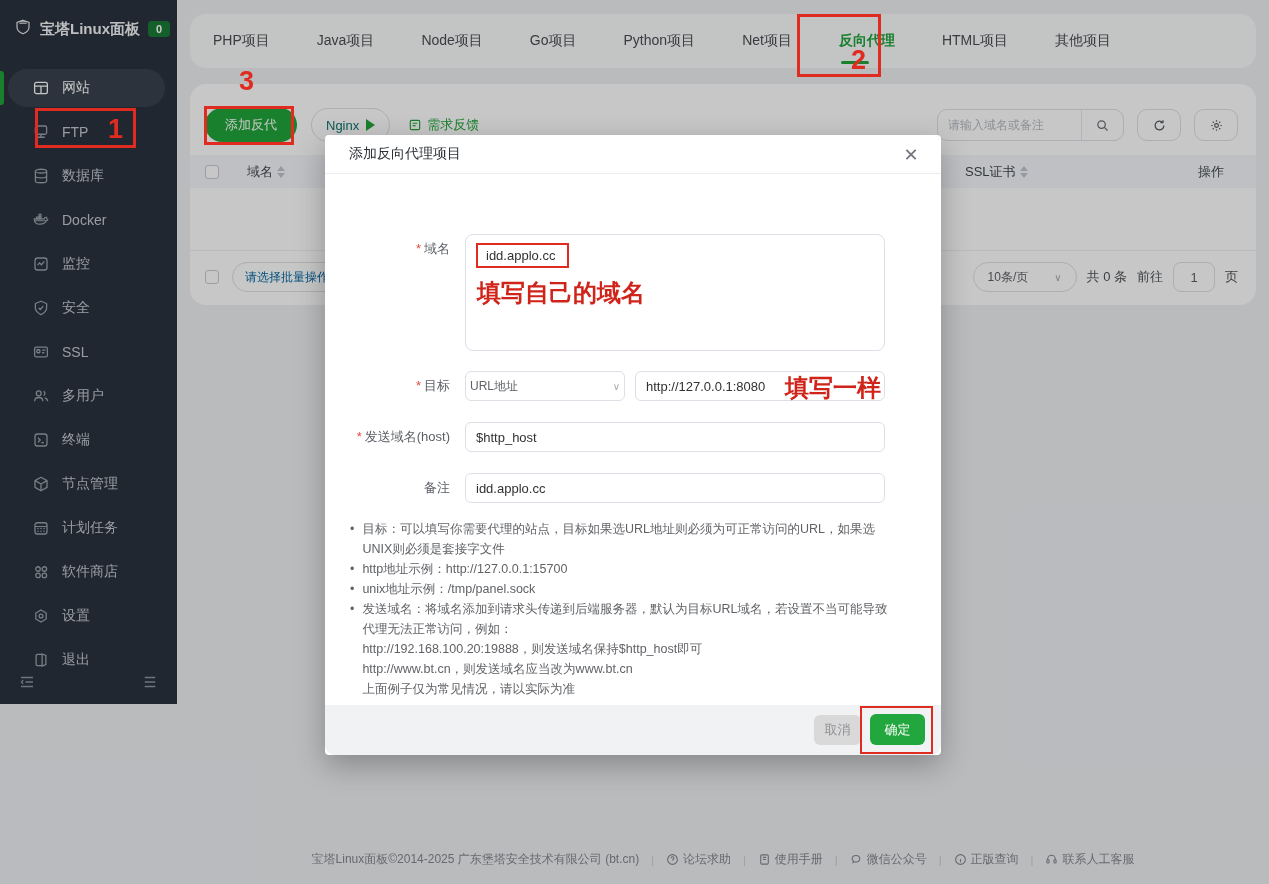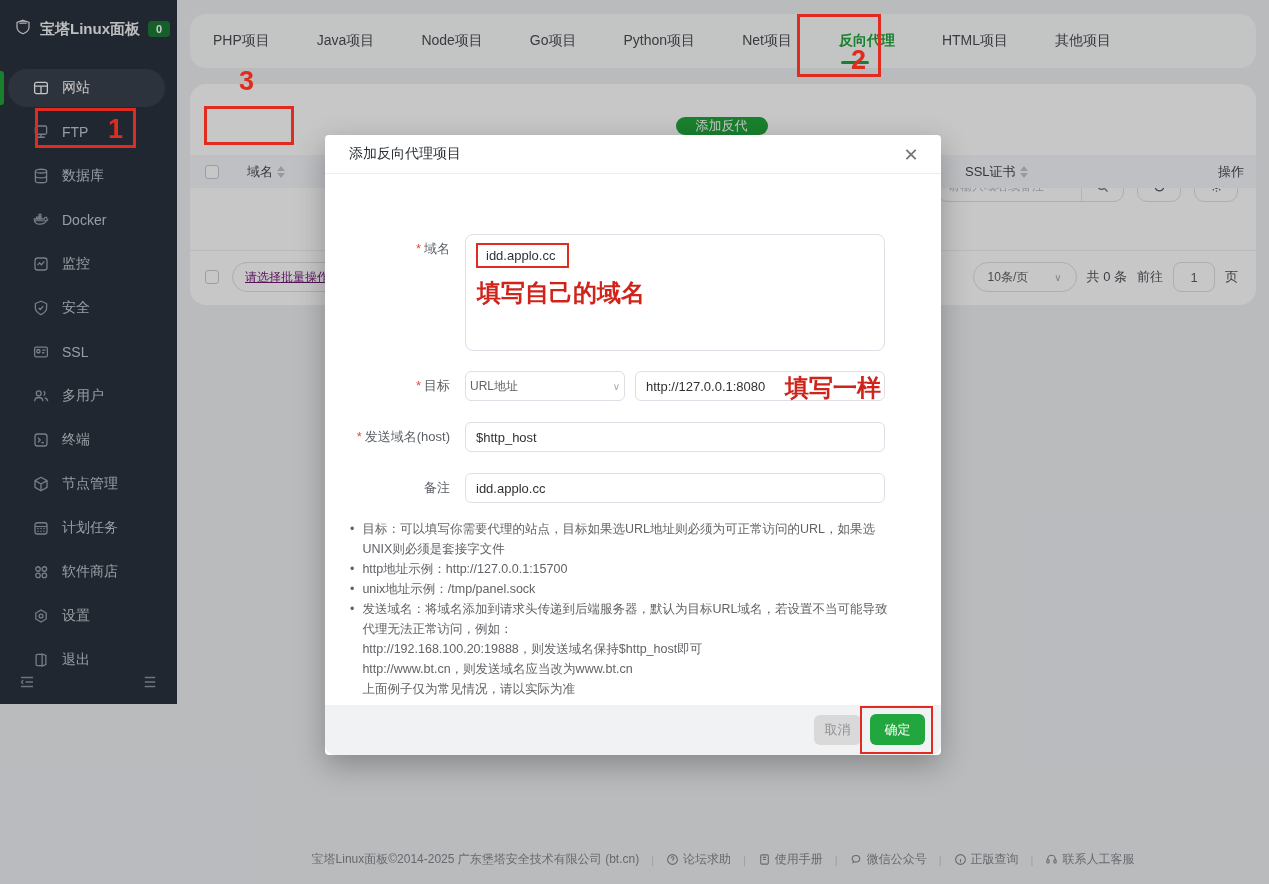--- a/index.html
+++ b/index.html
@@ -25,47 +25,47 @@
   .side-bottom svg { width:18px; height:18px; }
 
   
   .main { position:absolute; left:177px; top:0; right:0; bottom:0; }
   .tabbar { position:absolute; left:13px; top:14px; right:13px; height:54px; background:#fafbfc; border-radius:16px; display:flex; align-items:center; padding:0 23px; gap:47px; }
   .tab { font-size:14px; color:#4a4d52; cursor:pointer; position:relative; white-space:nowrap; }
   .tab.active { color:#20a53a; font-weight:bold; }
   .tab.active .tab-underline { position:absolute; left:2px; bottom:-14px; width:28px; height:3px; background:#20a53a; border-radius:2px; }
 
   .card { position:absolute; left:13px; top:84px; right:13px; height:221px; background:#ffffff; border-radius:16px; }
-  .toolbar { position:absolute; left:15px; top:33px; right:18px; height:34px; display:flex; align-items:center;flex-direction:column; }
+  .toolbar { position:absolute; left:15px; top:24px; right:18px; height:34px; display:flex; align-items:center; }
   .btn-add { background:#20a53a; color:#fff; border:none; height:34px; padding:0 20px; border-radius:17px; font-size:13px; cursor:pointer; }
   .btn-nginx { margin-left:14px; background:#fff; border:1px solid #dcdfe6; height:34px; padding:0 14px; border-radius:17px; font-size:13px; color:#0f766e; display:inline-flex; align-items:center; gap:7px; cursor:pointer; }
   .play-tri { width:0; height:0; border-left:9px solid #20a53a; border-top:6px solid transparent; border-bottom:6px solid transparent; }
   .feedback { margin-left:18px; color:#20a53a; font-size:13px; display:inline-flex; align-items:center; gap:5px; cursor:pointer; }
   .feedback svg { width:14px; height:14px; }
   .toolbar-right { margin-left:auto; display:flex; align-items:center; gap:13px; }
   .search-wrap { display:flex; align-items:center; border:1px solid #dcdfe6; border-radius:10px; height:32px; overflow:hidden; background:#fff; }
   .search-input { border:none; outline:none; width:143px; padding:0 10px; font-size:12px; color:#333; }
   .search-input::placeholder { color:#b6bac1; }
   .search-btn { width:42px; height:32px; border-left:1px solid #e4e7ec; display:flex; align-items:center; justify-content:center; color:#6b7077; cursor:pointer; }
   .icon-btn { width:44px; height:32px; border:1px solid #dcdfe6; border-radius:10px; background:#fff; display:flex; align-items:center; justify-content:center; color:#565b61; cursor:pointer; }
   .icon-btn svg, .search-btn svg { width:15px; height:15px; }
 
   .thead { position:absolute; left:0; right:0; top:71px; height:33px; background:#f5f7fa; display:flex; align-items:center; font-size:13px; color:#43474d; }
   .checkbox { width:14px; height:14px; border:1px solid #c6cad1; border-radius:3px; background:#fff; }
   .th-domain { margin-left:28px; display:flex; align-items:center; gap:4px; }
   .th-ssl { position:absolute; left:775px; display:flex; align-items:center; gap:4px; }
-  .th-op { position:absolute; right:12px; }
+  .th-op { position:absolute; right:32px; }
   .thead .checkbox { margin-left:15px; }
   .sorter { display:inline-flex; flex-direction:column; gap:2px; }
   .sorter i { width:0; height:0; border-left:4px solid transparent; border-right:4px solid transparent; }
   .sorter .up { border-bottom:5px solid #c0c4cc; }
   .sorter .dn { border-top:5px solid #c0c4cc; }
   .tbody-line { position:absolute; left:0; right:0; top:166px; height:1px; background:#eef0f4; }
   .batch-row { position:absolute; left:15px; right:18px; top:178px; height:30px; display:flex; align-items:center; }
-  .batch-select { margin-left:13px; width:150px; height:30px; border:1px solid #dcdfe6; border-radius:15px; display:flex; align-items:center; padding:0 12px; color:#701a75; font-size:12px; background:#fff;text-decoration:underline; }
+  .batch-select { margin-left:13px; width:150px; height:30px; border:1px solid #dcdfe6; border-radius:15px; display:flex; align-items:center; padding:0 12px; color:#0369a1; font-size:12px; background:#fff; }
   .pager { margin-left:auto; display:flex; align-items:center; gap:10px; color:#4e5358; font-size:13px; }
   .per-page { width:104px; height:30px; border:1px solid #dcdfe6; border-radius:15px; display:flex; align-items:center; justify-content:space-between; padding:0 14px; font-size:12px; color:#606266; background:#fff; cursor:pointer; }
   .chev { color:#a8abb2; font-size:10px; }
   .page-input { width:42px; height:30px; border:1px solid #dcdfe6; border-radius:8px; text-align:center; font-size:13px; color:#606266; outline:none; background:#fff; }
 
   .footer { position:absolute; left:0; right:0; bottom:16px; display:flex; justify-content:center; align-items:center; gap:12px; font-size:12px; color:#84878d; }
   .f-sep { color:#c9ccd2; font-size:11px; }
   .f-link { display:inline-flex; align-items:center; gap:4px; cursor:pointer; }
   .f-link svg { width:13px; height:13px; }
 

